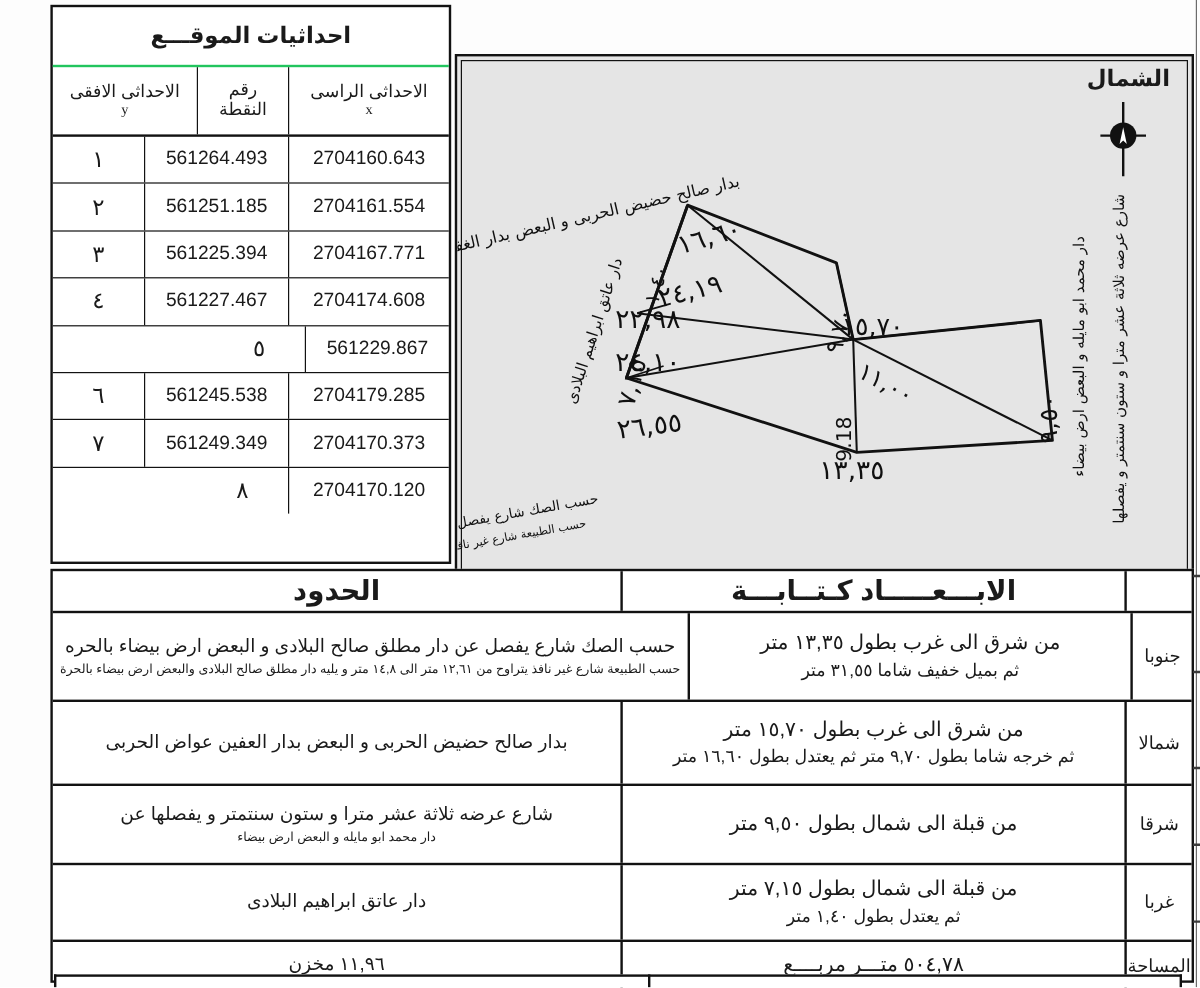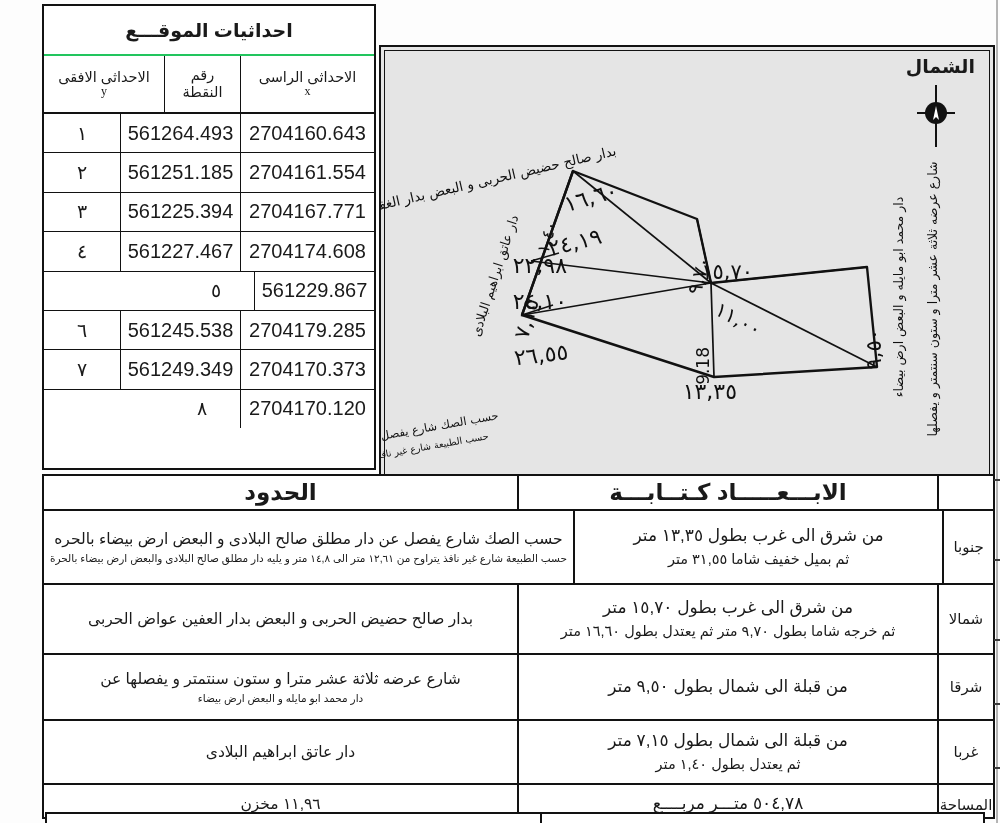--- a/index.html
+++ b/index.html
@@ -64,21 +64,21 @@
     height: 38.4px;
     display: flex;
     border-bottom: 1.6px solid #121212;
   }
   .crow:last-of-type { border-bottom: none; }
   .cc {
     box-sizing: border-box;
     display: flex; align-items: center; justify-content: center;
     border-left: 1.6px solid #121212;
     font-family: "Liberation Sans", sans-serif;
-    font-size: 20px;
+    font-size: 16px;
     direction: ltr;
   }
   .cc:last-child { border-left: none; }
   .cc.num { font-size: 19px; font-family: "Liberation Serif", serif; }
   #coord-filler { flex: 1; }
 
   
   #map-box {
     position: absolute;
     left: 379px; top: 4px;

